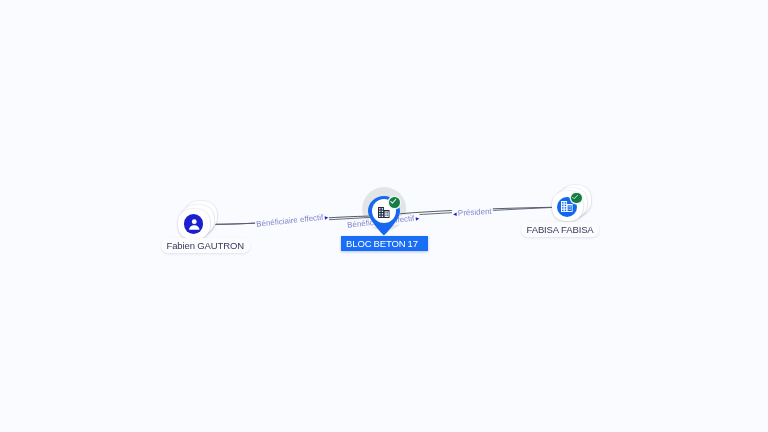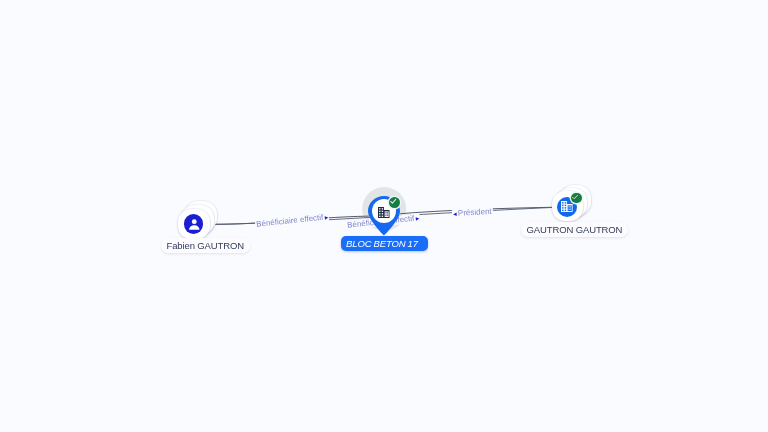--- a/index.html
+++ b/index.html
@@ -20,22 +20,22 @@
   .badge{position:absolute;border-radius:50%;display:flex;
          align-items:center;justify-content:center;
          box-shadow:0 0 0 1.4px #e9f6ee;}
 
   .node-label{position:absolute;white-space:nowrap;font-size:9.5px;
               color:#343a5a;background:#fcfcfe;border-radius:7px;
               padding:1.5px 5.5px 2px 5.5px;line-height:11px;letter-spacing:-0.12px;
               box-shadow:0 1px 2.5px rgba(40,50,90,.12);}
 
   .node-label.selected{background:#1a6ef5;color:#ffffff;font-weight:400;
-              letter-spacing:-0.12px;border-radius:5px;padding:1.5px 9.7px 2px 5.1px;word-spacing:-0.5px;
-              box-shadow:0 1px 2.5px rgba(20,70,200,.3);font-style:italic;}
+              letter-spacing:-0.12px;border-radius:0;padding:1.5px 9.7px 2px 5.1px;word-spacing:-0.5px;
+              box-shadow:0 1px 2.5px rgba(20,70,200,.3);}
 
   .edge-label{position:absolute;white-space:nowrap;font-size:8px;
               color:#8287cd;transform-origin:50% 50%;line-height:9px;
               padding:0 1px;background:#fafbff;}
   .edge-label .arrow-r,.edge-label .arrow-l{color:#1b20c8;font-size:7px;vertical-align:-0.2px;letter-spacing:0;}
 </style>
 </head>
 <body>
 
 <div id="stage">
@@ -135,15 +135,15 @@
             <rect x="18.2" y="15.2" width="2.2" height="2.2"></rect>
         </g>
       </svg>
     </div>
     <div class="badge" style="left:19.9px;top:1.5px;width:10.7px;height:10.7px;background:#187a45;">
       <svg width="8" height="8" viewBox="0 0 24 24">
         <path d="M5 12.7 L9.7 17.4 L19 7.1" stroke="#dff1e8" stroke-width="2.6" fill="none" stroke-linecap="round" stroke-linejoin="round"></path>
       </svg>
     </div>
   </div>
-  <div class="node-label" style="left:521px;top:222px;">GAUTRON GAUTRON</div>
+  <div class="node-label" style="left:521px;top:222px;">FABISA FABISA</div>
 
 </div>
 
 </body></html>

